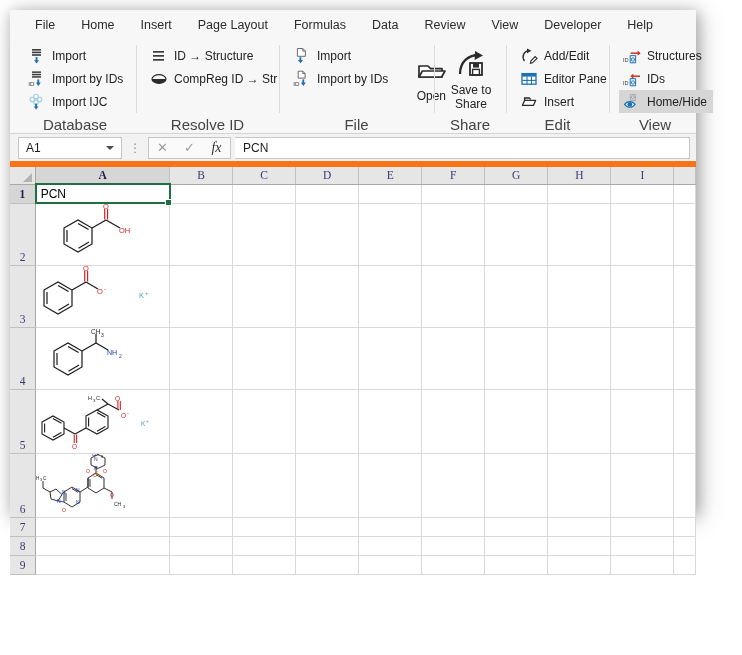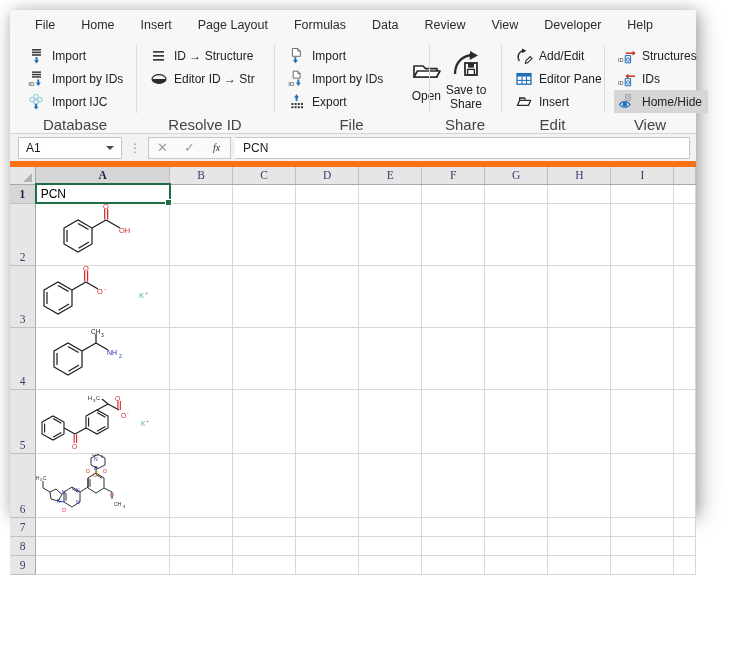--- a/index.html
+++ b/index.html
@@ -144,21 +144,21 @@
     border: 1px solid #c6c6c6;
     display: flex; align-items: center;
     gap: 0;
   }
   .fbtn {
     width: 27px; height: 20px;
     display: flex; align-items: center; justify-content: center;
     font-size: 13px; color: #9b9b9b;
     cursor: default;
   }
-  .fbtn.fx { color: #333; font-style: italic; font-family: "Liberation Serif", serif; font-size: 10px; }
+  .fbtn.fx { color: #333; font-style: italic; font-family: "Liberation Serif", serif; font-size: 14px; }
   .fx-input {
     flex: 1; height: 22px;
     background: #fff;
     border: 1px solid #c6c6c6;
     border-left: none;
     display: flex; align-items: center;
     padding-left: 8px;
     font-size: 12px; color: #1b1b1b;
   }
 
@@ -349,21 +349,21 @@
             </span>
             <span>ID → Structure</span>
           </div>
           <div class="btn-sm">
             <span class="ico">
               <svg viewBox="0 0 18 18">
                 <ellipse cx="9" cy="9" rx="7" ry="4.4" fill="none" stroke="#2b2b2b" stroke-width="1.2"></ellipse>
                 <path d="M2 9 A7 4.4 0 0 0 16 9 Z" fill="#2b2b2b"></path>
                 </svg>
             </span>
-            <span>Editor ID → Str</span>
+            <span>CompReg ID → Str</span>
           </div>
         </div>
       </div>
       <div class="group-label">Resolve ID</div>
     </div>
 
     <div class="group" style="width:155px">
       <div class="group-body">
         <div class="col">
           <div class="btn-sm">
@@ -385,41 +385,20 @@
                 <path d="M5.2 1.2 h4.6 l2.3 2.3 v4.6 h-6.9 z" fill="#fff" stroke="#6b6b6b" stroke-width="1"></path>
                 <path d="M9.8 1.2 v2.3 h2.3" fill="none" stroke="#6b6b6b" stroke-width="1"></path>
                 <text x="0.2" y="15.8" font-size="6.2" fill="#3b3b3b" font-family="Liberation Sans, sans-serif">ID</text>
                 <g fill="#1f6fb5">
                     <rect x="9.4" y="9.4" width="1.8" height="4"></rect>
                 <polygon points="7.9,12.6 12.8,12.6 10.35,16"></polygon>
                   </g>
                 </svg>
             </span>
             <span>Import by IDs</span>
-          </div>
-          <div class="btn-sm">
-            <span class="ico">
-              <svg viewBox="0 0 18 18">
-                <g fill="#1f6fb5">
-                    <rect x="7.6" y="4" width="1.9" height="4"></rect>
-                <polygon points="6,4.6 11.1,4.6 8.55,1.3"></polygon>
-                  </g>
-                <g fill="#3b3b3b">
-                  <rect x="3.4" y="10" width="2" height="2"></rect>
-                    <rect x="6.6" y="10" width="2" height="2"></rect>
-                  <rect x="9.8" y="10" width="2" height="2"></rect>
-                    <rect x="13" y="10" width="2" height="2"></rect>
-                  <rect x="3.4" y="13.2" width="2" height="2"></rect>
-                    <rect x="6.6" y="13.2" width="2" height="2"></rect>
-                  <rect x="9.8" y="13.2" width="2" height="2"></rect>
-                    <rect x="13" y="13.2" width="2" height="2"></rect>
-                  </g>
-                </svg>
-            </span>
-            <span>Export</span>
           </div>
         </div>
         <div class="col" style="justify-content:flex-start;padding-top:6px;padding-left:6px">
           <div class="btn-lg">
             <span class="ico-lg">
               <svg viewBox="0 0 32 32">
                 <path d="M4 22 L4 11 L13 11 L15.6 13.6 L27 13.6 L27 22 Z" fill="#fff" stroke="#2b2b2b" stroke-width="1.7" stroke-linejoin="round"></path>
                 <path d="M4 22 L7.4 16 L30 16 L26.6 22 Z" fill="#fff" stroke="#2b2b2b" stroke-width="1.7" stroke-linejoin="round"></path>
                 </svg>
             </span>

